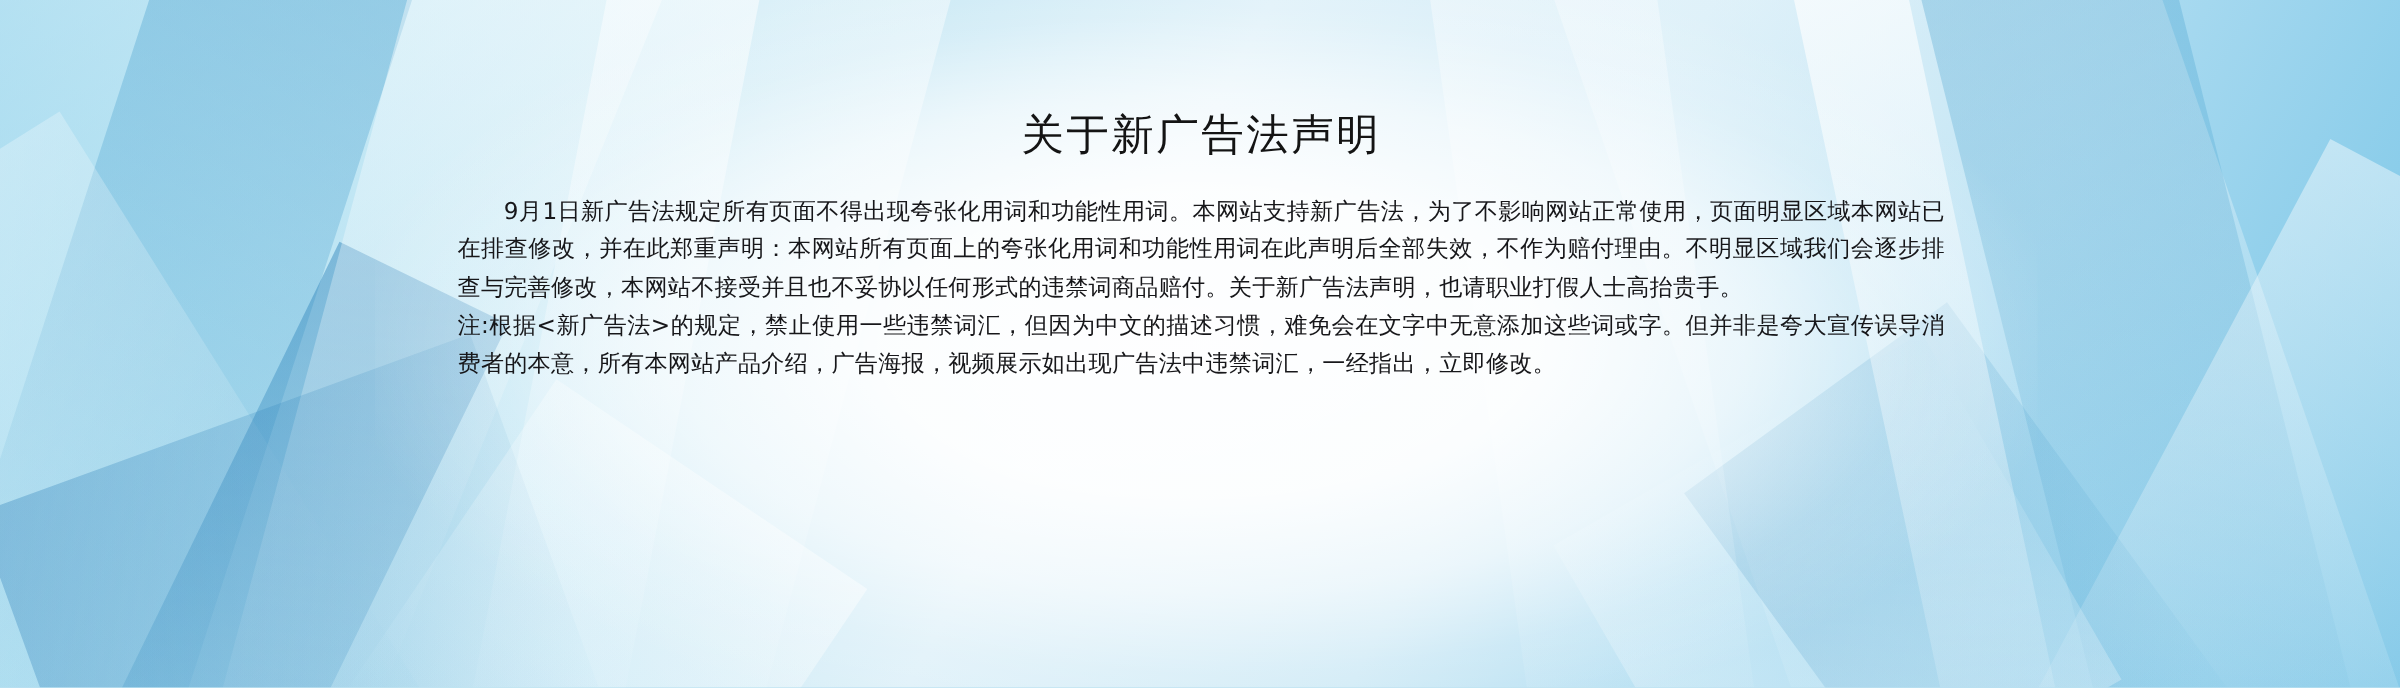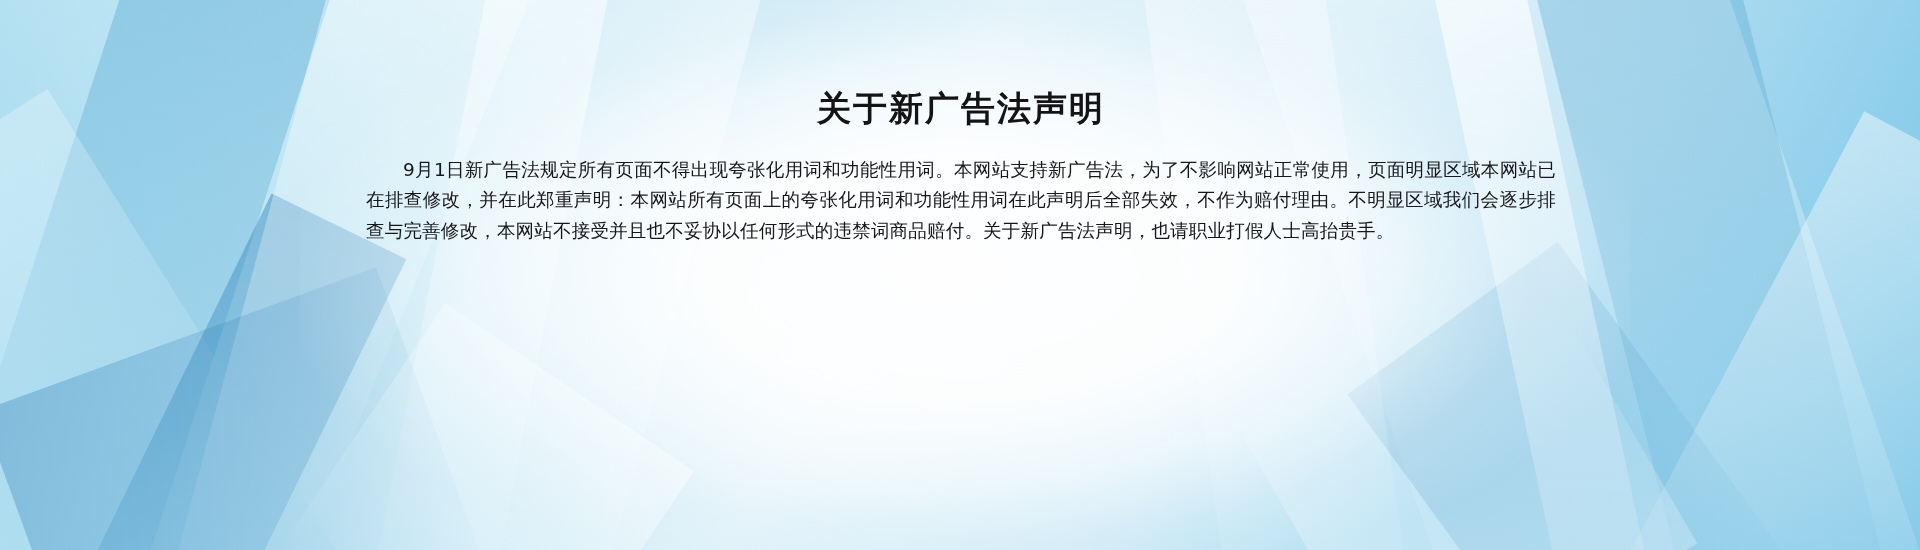--- a/index.html
+++ b/index.html
@@ -95,21 +95,21 @@
     position: absolute;
     left: 366px;
     top: 0;
     width: 1190px;
     height: 550px;
   }
 
   .statement-title {
     text-align: center;
     font-size: 34px;
-    font-weight: 700;
+    font-weight: 400;
     color: #141414;
     letter-spacing: 2px;
     margin-top: 88px;
     line-height: 1.2;
   }
 
   .statement-body {
     margin-top: 26px;
     font-size: 18.5px;
     line-height: 30.5px;
@@ -143,16 +143,17 @@
   <div class="shard sh14"></div>
   <div class="shard sh15"></div>
 
   <div class="glow"></div>
 
   <div class="content">
     <h1 class="statement-title">关于新广告法声明</h1>
 
     <div class="statement-body">
       <p class="para-main">9月1日新广告法规定所有页面不得出现夸张化用词和功能性用词。本网站支持新广告法，为了不影响网站正常使用，页面明显区域本网站已在排查修改，并在此郑重声明：本网站所有页面上的夸张化用词和功能性用词在此声明后全部失效，不作为赔付理由。不明显区域我们会逐步排查与完善修改，本网站不接受并且也不妥协以任何形式的违禁词商品赔付。关于新广告法声明，也请职业打假人士高抬贵手。</p>
+      <p class="para-note">注:根据&lt;新广告法&gt;的规定，禁止使用一些违禁词汇，但因为中文的描述习惯，难免会在文字中无意添加这些词或字。但并非是夸大宣传误导消费者的本意，所有本网站产品介绍，广告海报，视频展示如出现广告法中违禁词汇，一经指出，立即修改。</p>
     </div>
   </div>
 
 </div>
 
 </body></html>

